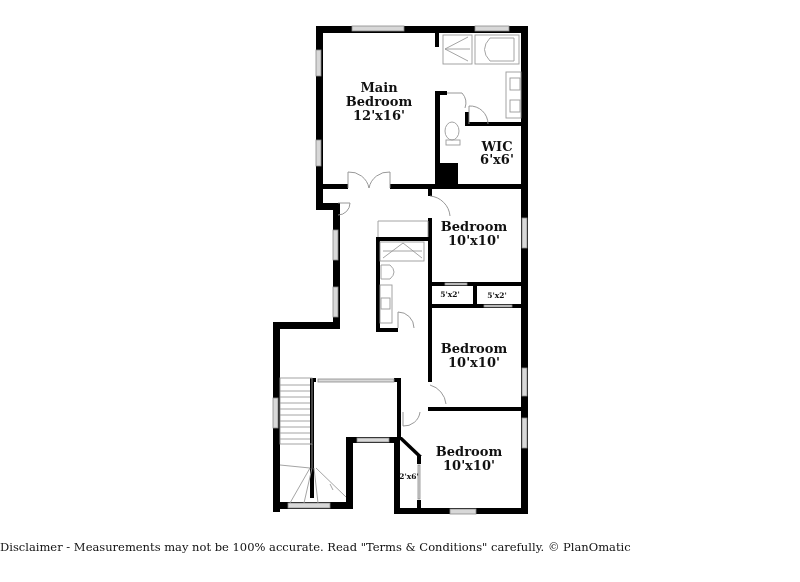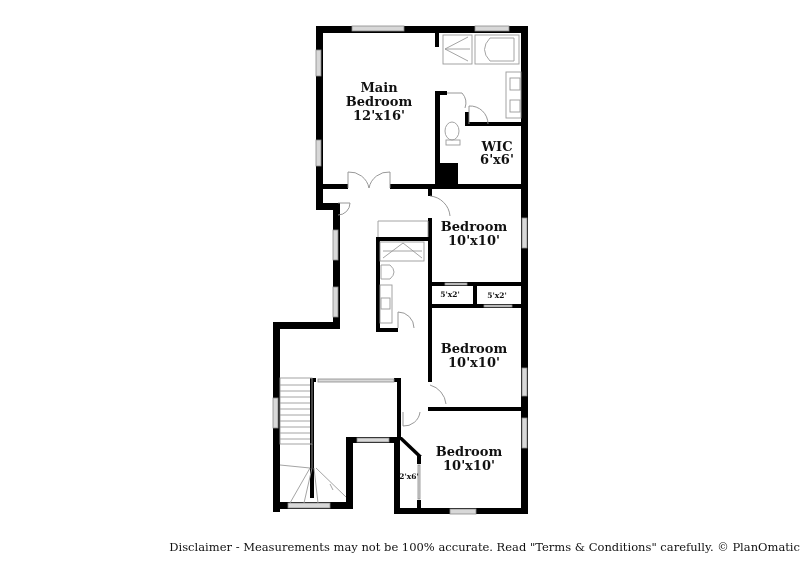--- a/index.html
+++ b/index.html
@@ -6,21 +6,21 @@
     body { width: 800px; height: 582px; position: relative; overflow: hidden; font-family: "DejaVu Serif", serif; }
     #plan { position: absolute; left: 0; top: 0; width: 800px; height: 582px; }
     .wall { fill: #000; }
     .win { fill: #d8d8d8; stroke: #8a8a8a; stroke-width: 0.8; }
     .fix { fill: none; stroke: #9a9a9a; stroke-width: 0.9; }
     .door { fill: none; stroke: #8c8c8c; stroke-width: 0.9; }
     .lbl { font-family: "DejaVu Serif", serif; font-weight: bold; fill: #111; text-anchor: middle; }
     .lbl-big { font-size: 13px; }
     .lbl-small { font-size: 7.5px; }
     .disclaimer {
-      position: absolute; left: 0; width: 800px; top: 540px; text-align: right;
+      position: absolute; left: 0; width: 800px; top: 540px; text-align: left;
       font-family: "DejaVu Serif", serif; font-size: 11.5px; color: #111;
     }
   </style>
 </head>
 <body>
 
 <svg id="plan" viewBox="0 0 800 582" xmlns="http://www.w3.org/2000/svg">
 
   <g>
 

